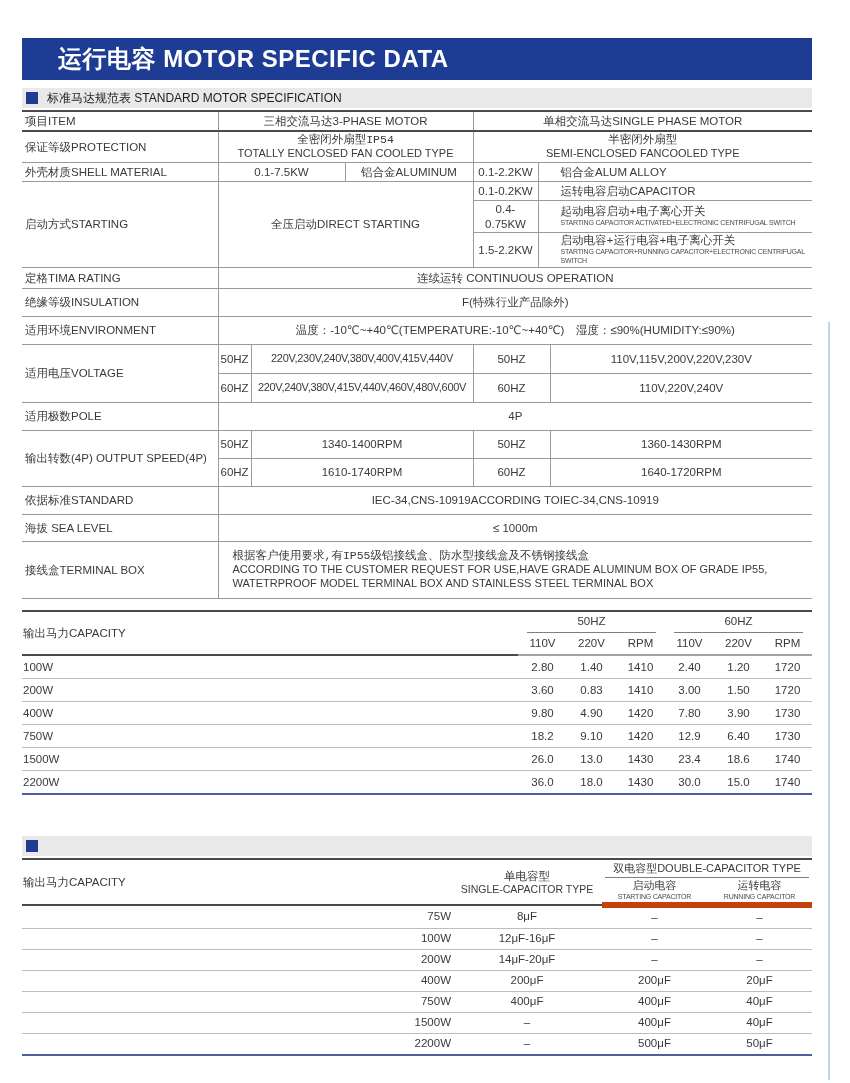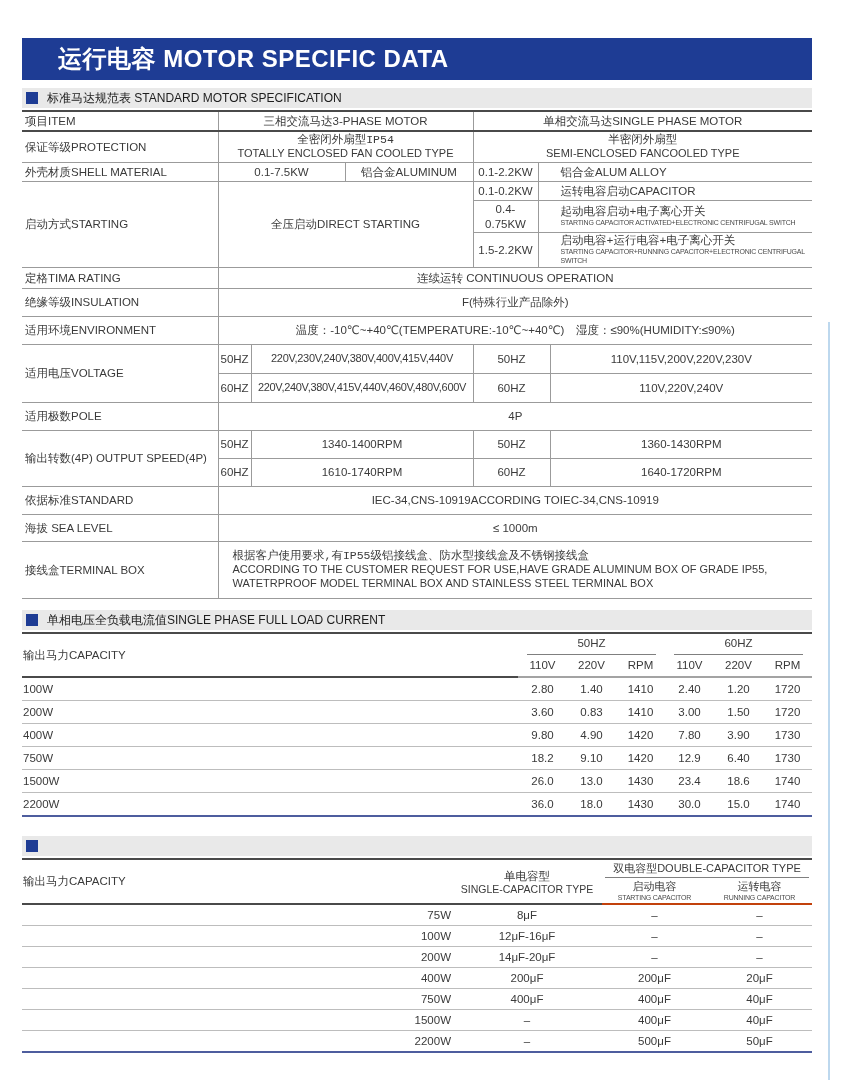--- a/index.html
+++ b/index.html
@@ -43,21 +43,21 @@
   .t2 tr.dr td{border-bottom:1px solid #bdbdbd;height:22px;}
   .t2 tr.dr:last-child td{border-bottom:2px solid #4e5d9e;}
   
   .t3{border-top:2px solid #4a4a4a;font-size:11.5px;}
   .t3 td{padding:0 1px;}
   .t3 .cap{border-bottom:2px solid #4a4a4a;text-align:left;padding-left:1px;}
   .t3 .single-head{border-bottom:2px solid #4a4a4a;}
   .t3 .single-head .zh{display:block;font-size:11.5px;padding-top:2px;}
   .t3 .single-head .en{display:block;font-size:10.5px;}
   .t3 .dblgrp div{border-bottom:1px solid #7f7f7f;margin:0 2px;padding:1px 0 1px 0;font-size:11px;}
-  .t3 tr.h2 td{border-bottom:2px solid #c2410c;}
+  .t3 tr.h2 td{border-bottom:6px solid #c2410c;}
   .t3 .sub-head .zh{display:block;font-size:11px;}
   .t3 .sub-head .en{display:block;font-size:7px;letter-spacing:-0.2px;color:#4a4a4a;}
   .t3 tr.dr td{border-bottom:1px solid #bdbdbd;height:20px;}
   .t3 tr.dr .lab{text-align:right;padding-left:1px;}
   .t3 tr.dr:last-child td{border-bottom:2px solid #4e5d9e;}
 </style>
 </head>
 <body>
 
 <div class="page">
@@ -187,24 +187,20 @@
           <span class="zh">根据客户使用要求,有IP55级铝接线盒、防水型接线盒及不锈钢接线盒</span>
           <span class="en">ACCORDING TO THE CUSTOMER REQUEST FOR USE,HAVE GRADE ALUMINUM BOX OF GRADE IP55,</span>
           <span class="en">WATETRPROOF MODEL TERMINAL BOX AND STAINLESS STEEL TERMINAL BOX</span>
         </td>
       </tr>
     </tbody>
       </table>
   </div>
 
   <div class="section sec2">
-    <div class="band">
-      <div class="sq"></div>
-      <div class="bt">单相电压全负载电流值SINGLE PHASE FULL LOAD CURRENT</div>
-    </div>
 
     <table class="t2">
       <colgroup>
         <col style="width:496px">
           <col style="width:49px">
           <col style="width:49px">
           <col style="width:49px">
         <col style="width:49px">
           <col style="width:49px">
           <col style="width:49px">

